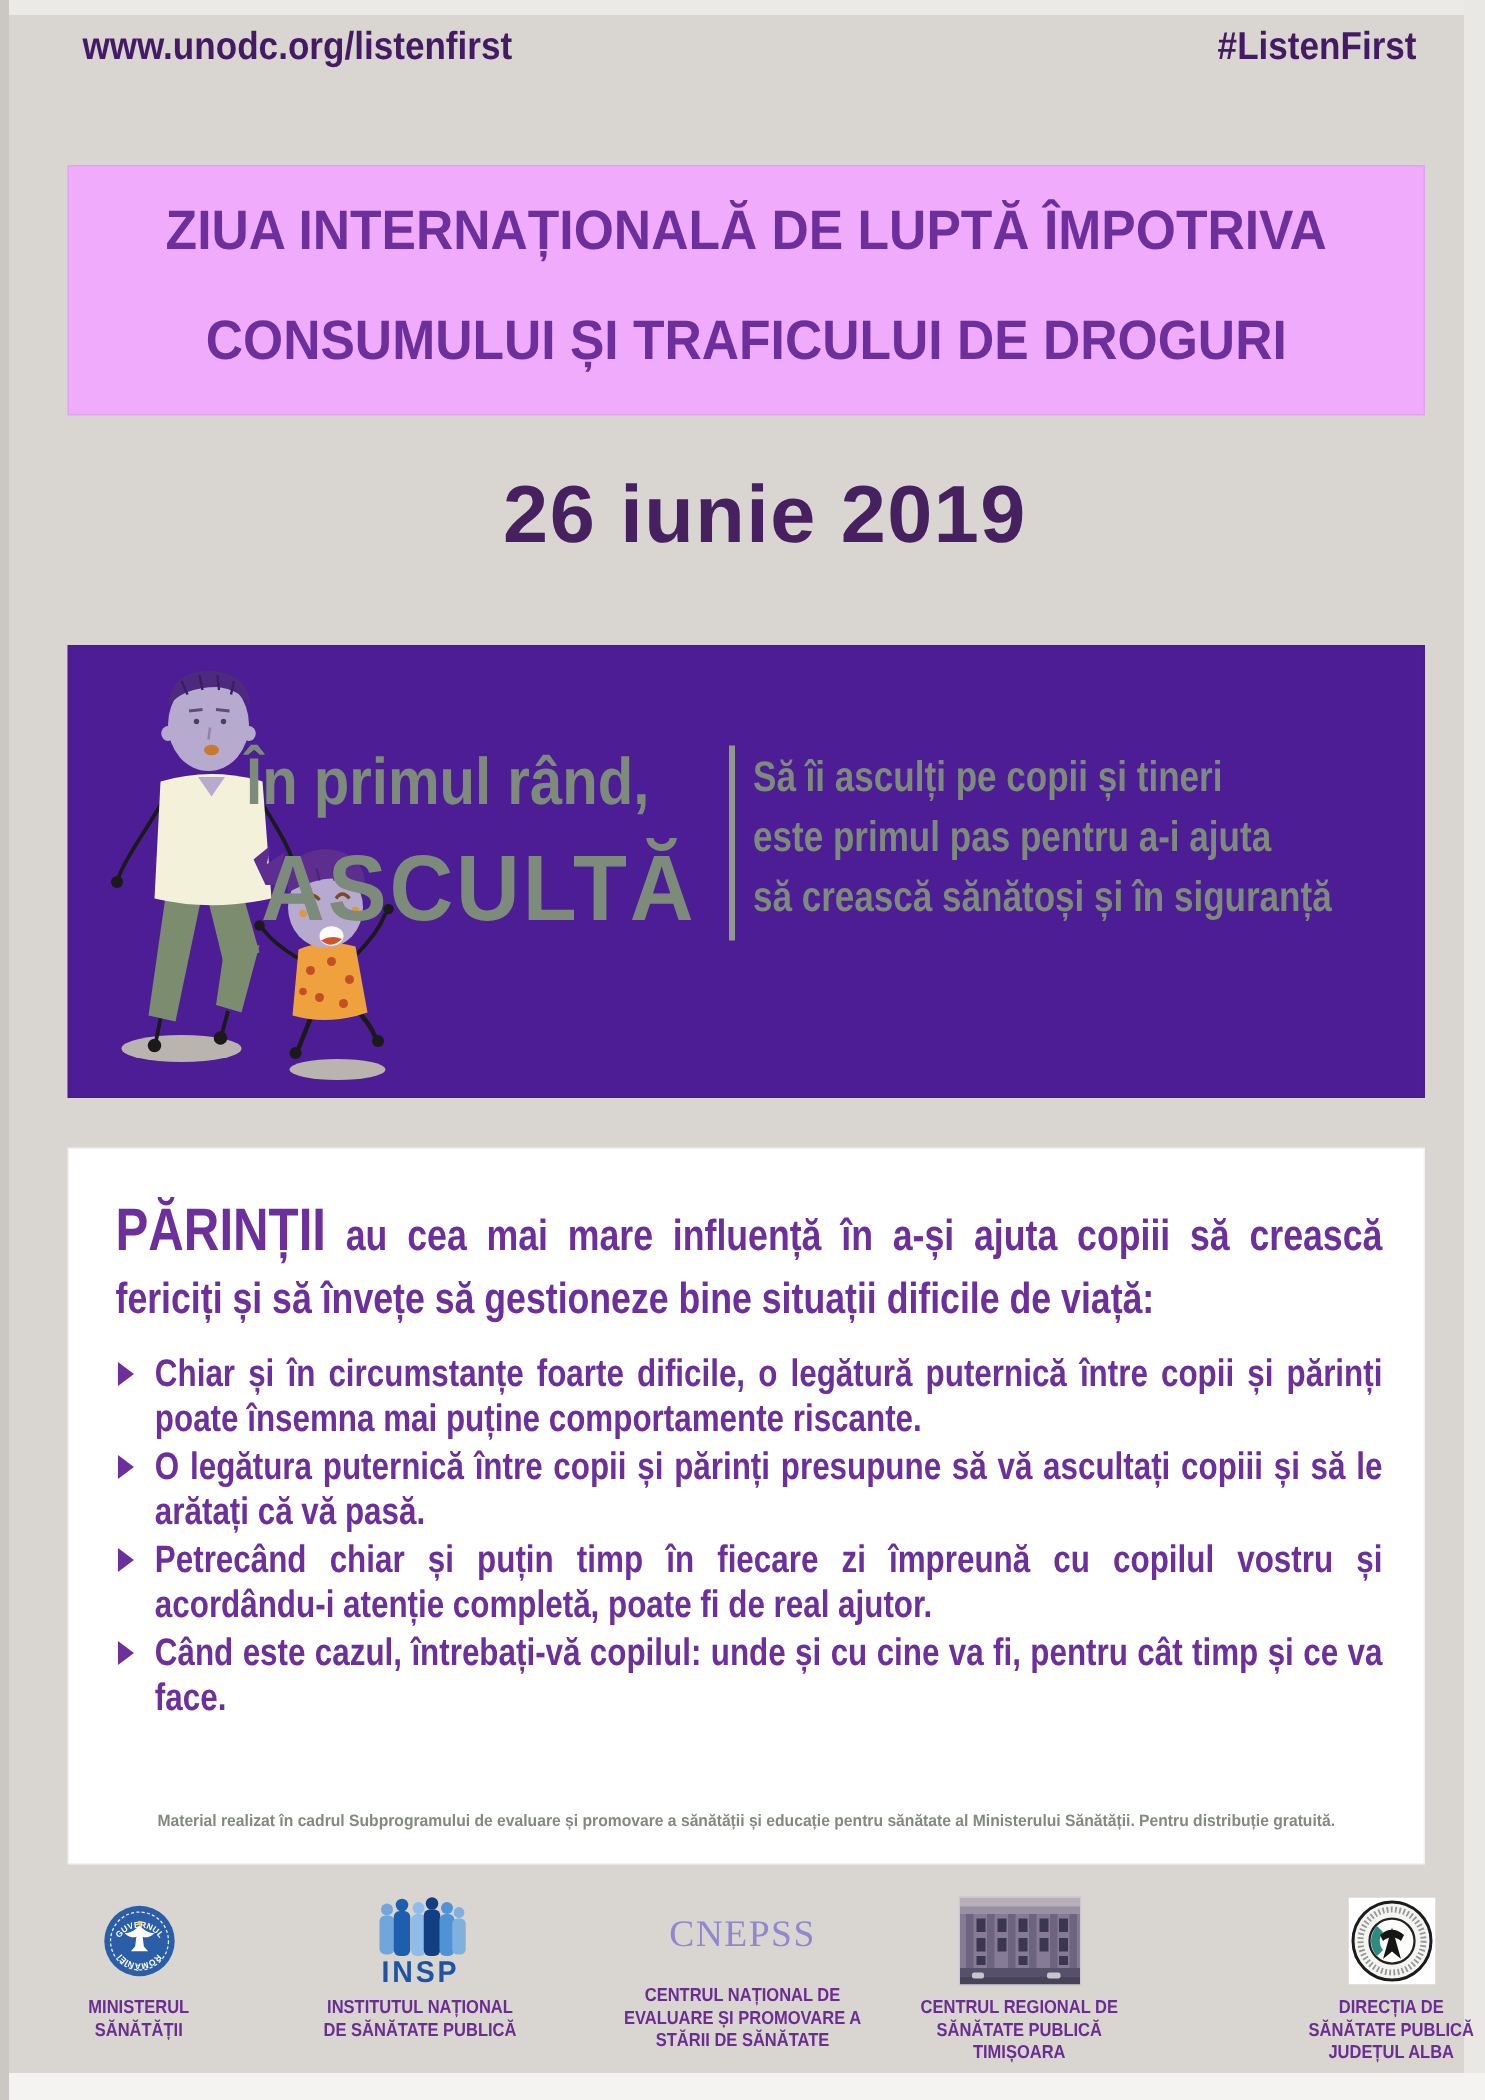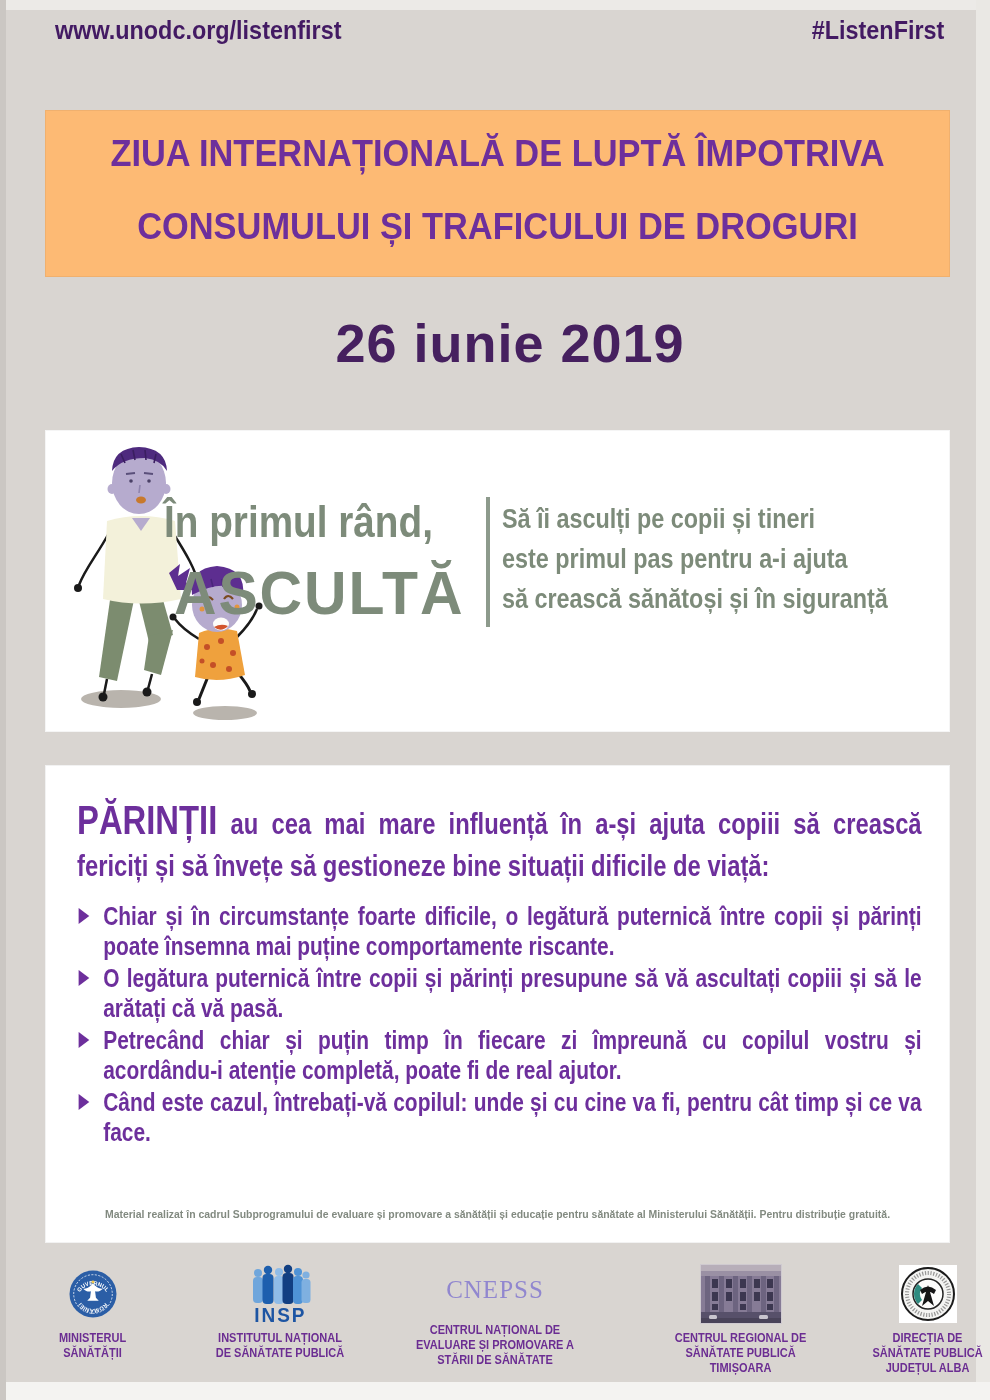--- a/index.html
+++ b/index.html
@@ -10,29 +10,29 @@
   .edge-top{position:absolute;left:0;top:0;width:990px;height:10px;background:#eceae7;}
   .edge-right{position:absolute;right:0;top:0;width:14px;height:1400px;background:#eae8e4;}
   .edge-bottom{position:absolute;left:0;bottom:0;width:990px;height:18px;background:#f4f3f1;}
   .edge-left{position:absolute;left:0;top:0;width:6px;height:1400px;background:#cbc7c3;}
 
   
   .hdr-url{position:absolute;left:55px;top:15px;font-size:26px;font-weight:bold;color:#431a63;transform:scaleX(.9);transform-origin:0 50%;white-space:nowrap;}
   .hdr-tag{position:absolute;right:46px;top:15px;font-size:26px;font-weight:bold;color:#431a63;transform:scaleX(.9);transform-origin:100% 50%;white-space:nowrap;}
 
   
-  .title-box{position:absolute;left:45px;top:110px;width:905px;height:167px;background:#fdba74;border:1px solid rgba(0,0,0,.05);box-sizing:border-box;}
+  .title-box{position:absolute;left:45px;top:110px;width:905px;height:167px;background:#f0abfc;border:1px solid rgba(0,0,0,.05);box-sizing:border-box;}
   .title-line{display:block;text-align:center;font-size:37px;font-weight:bold;color:#6d2f9c;line-height:73px;transform:scaleX(.93);transform-origin:50% 50%;white-space:nowrap;}
   .title-box .inner{padding-top:6px;}
 
   
   .date-line{position:absolute;left:0;top:312px;width:990px;text-align:center;font-size:54px;font-weight:bold;color:#46205f;letter-spacing:1px;margin-left:15px;}
 
   
-  .listen-box{position:absolute;left:45px;top:430px;width:905px;height:302px;background:#ffffff;border:1px solid rgba(0,0,0,.04);box-sizing:border-box;}
+  .listen-box{position:absolute;left:45px;top:430px;width:905px;height:302px;background:#4c1d95;border:1px solid rgba(0,0,0,.04);box-sizing:border-box;}
   .illus{position:absolute;left:3px;top:6px;}
   .intro{position:absolute;left:118px;top:66px;font-size:44px;font-weight:bold;color:#7d8b7a;transform:scaleX(.88);transform-origin:0 0;white-space:nowrap;}
   .highlight{position:absolute;left:128px;top:126px;font-size:62px;font-weight:bold;color:#7d8b7a;letter-spacing:2px;transform:scaleX(.95);transform-origin:0 0;white-space:nowrap;}
   .vdivider{position:absolute;left:440px;top:66px;width:4px;height:130px;background:#8d9a8c;}
   .tagline{position:absolute;left:456px;top:67px;transform:scaleX(.82);transform-origin:0 0;}
   .tagline div{font-size:28.5px;font-weight:bold;color:#7d8b7a;line-height:40px;white-space:nowrap;}
 
   
   .main-box{position:absolute;left:45px;top:765px;width:905px;height:478px;background:#ffffff;border:1px solid rgba(0,0,0,.05);box-sizing:border-box;}
   .main-content{position:absolute;left:31px;top:33px;width:1030px;transform:scaleX(.82);transform-origin:0 0;}
@@ -211,21 +211,21 @@
     <div class="logo-art" style="height:56px;">
       <div class="cnepss-word">CNEPSS</div>
     </div>
     <div class="lbl">
       <div>CENTRUL NAȚIONAL DE</div>
       <div>EVALUARE ȘI PROMOVARE A</div>
       <div>STĂRII DE SĂNĂTATE</div>
     </div>
   </div>
 
-  <div class="logo-col" style="left:663px;width:155px;">
+  <div class="logo-col" style="left:602px;width:155px;">
     <div class="logo-art">
       <svg class="photo-frame" width="80" height="58" viewBox="0 0 80 58">
         <rect x="0" y="0" width="80" height="58" fill="#b7aeb9"></rect>
         <rect x="0" y="6" width="80" height="5" fill="#9a90a4"></rect>
         <rect x="0" y="11" width="80" height="36" fill="#867b96"></rect>
         <g fill="#6d6480">
           <rect x="4" y="11" width="5" height="36"></rect>
             <rect x="18" y="11" width="5" height="36"></rect>
           <rect x="32" y="11" width="5" height="36"></rect>
             <rect x="46" y="11" width="5" height="36"></rect>

